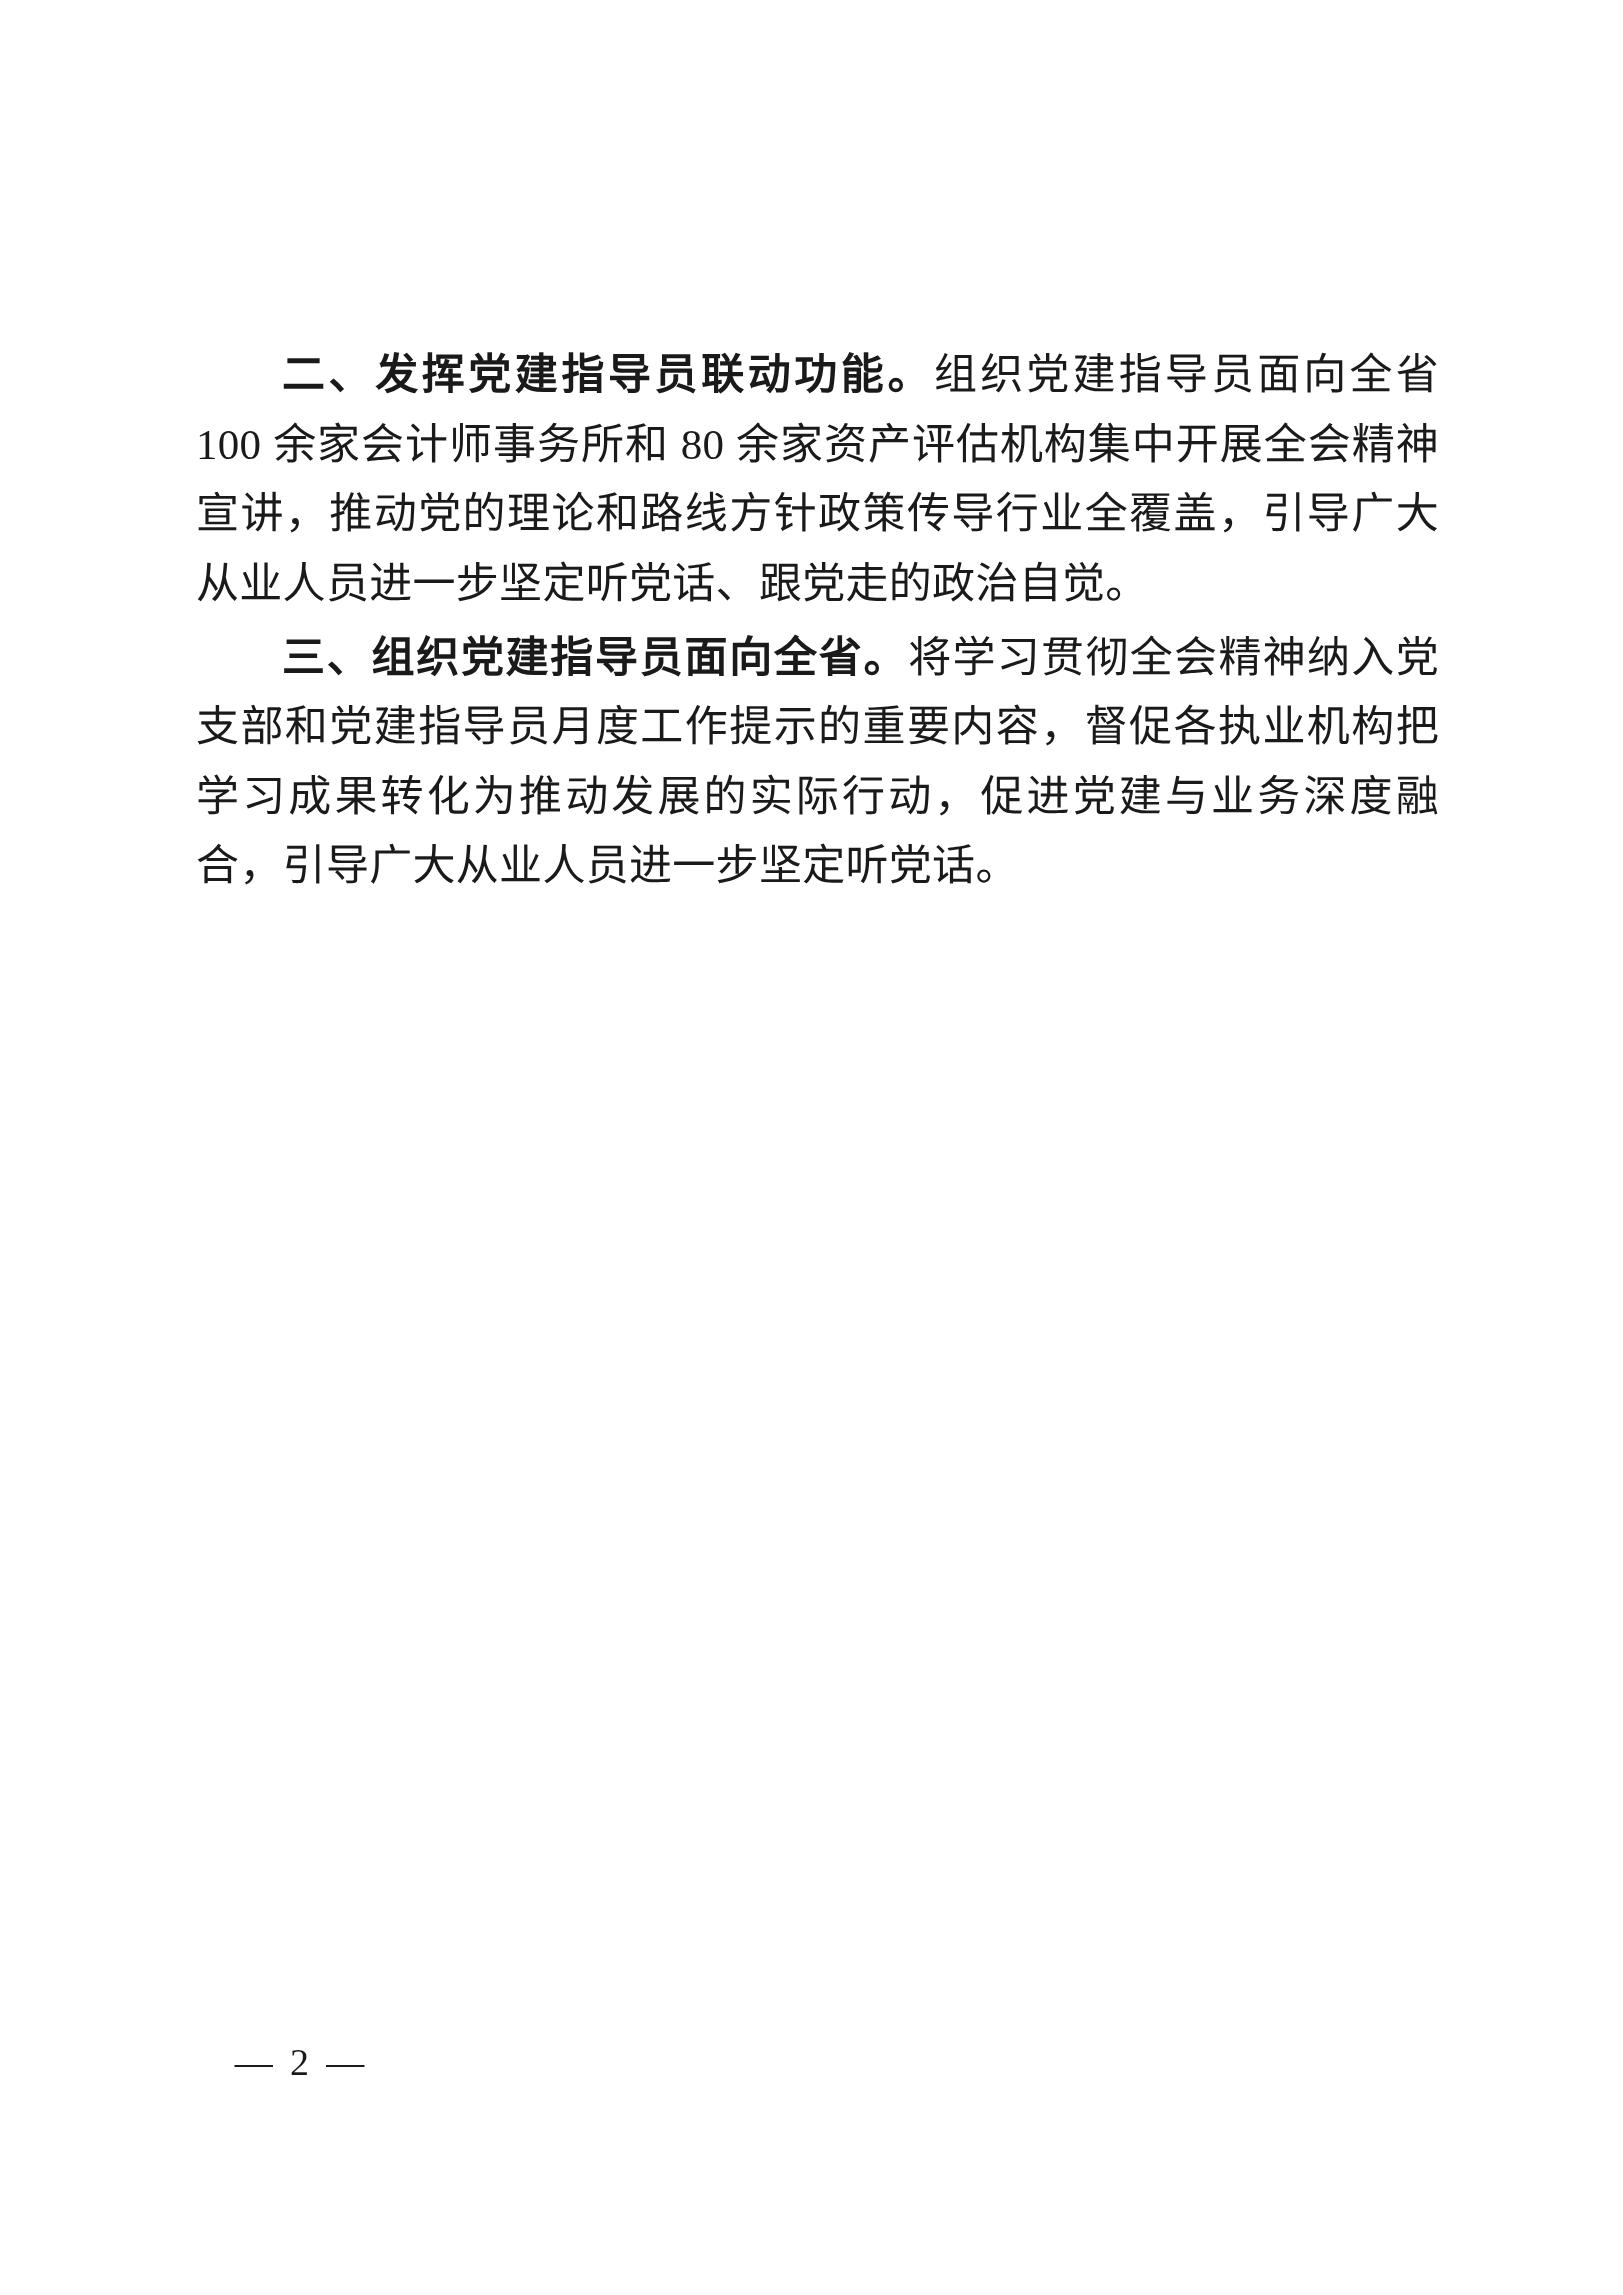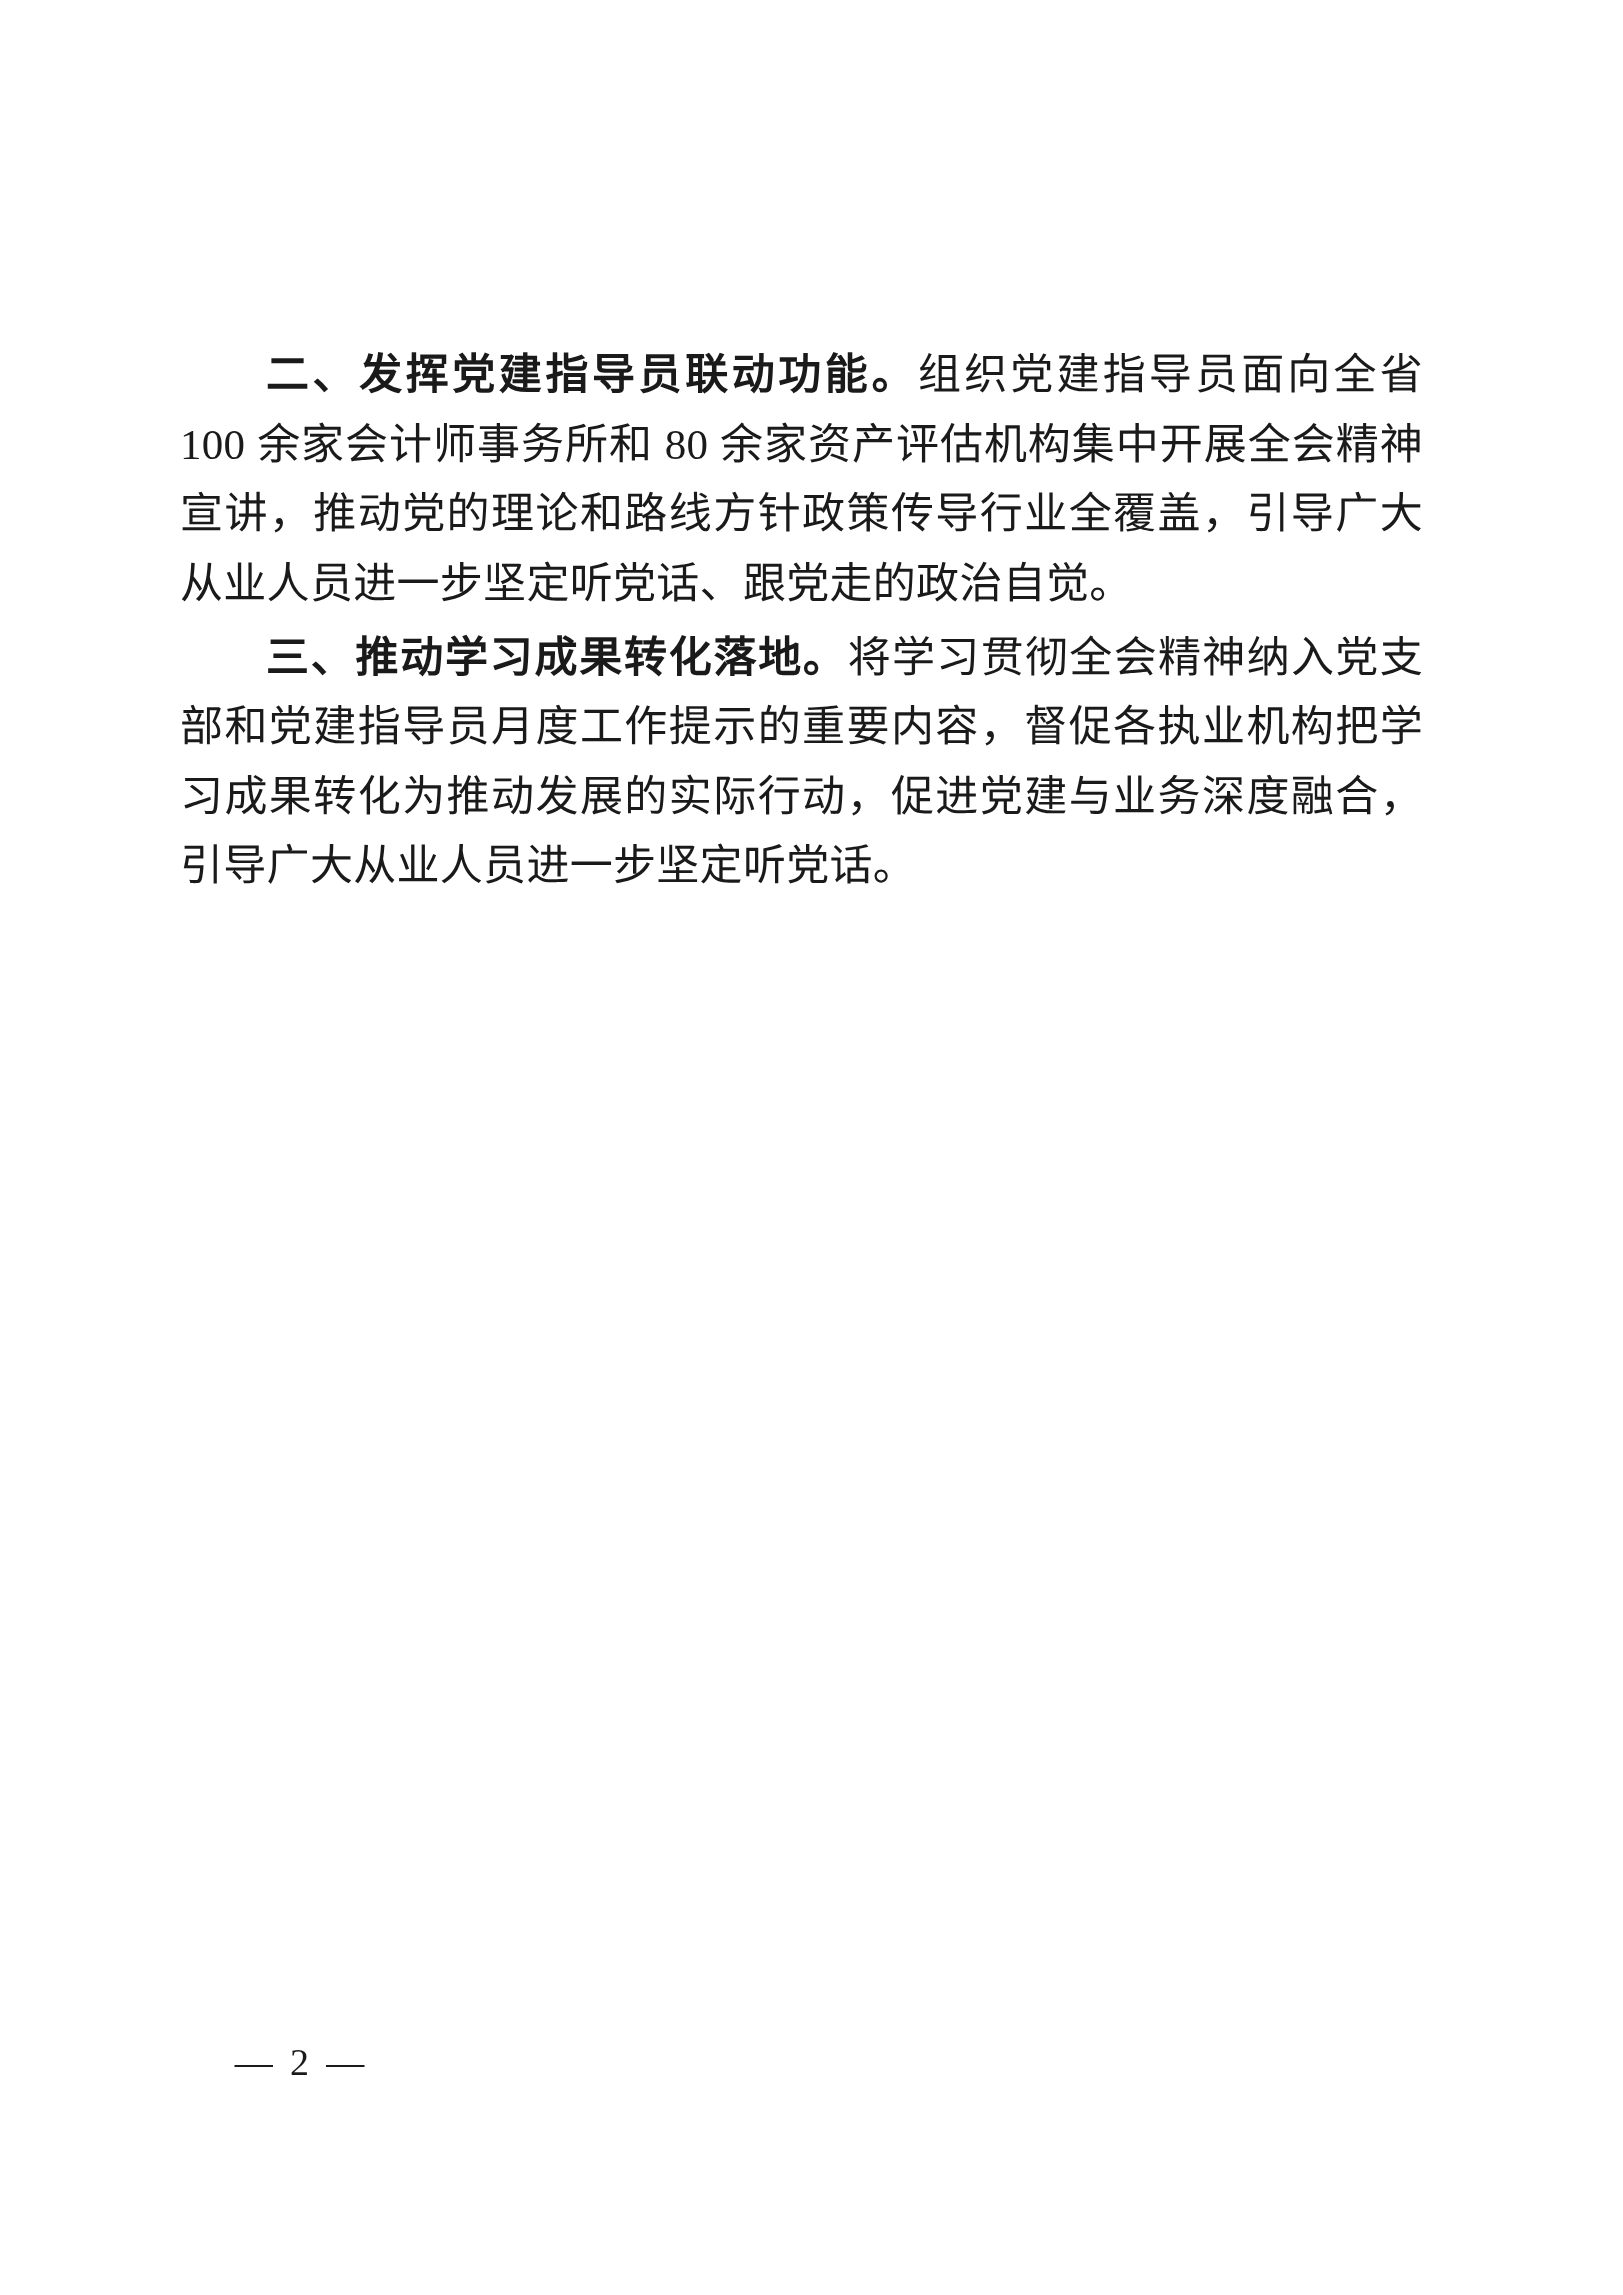--- a/index.html
+++ b/index.html
@@ -15,21 +15,21 @@
   .page {
     position: relative;
     width: 1623px;
     height: 2295px;
     background: #ffffff;
     box-sizing: border-box;
     overflow: hidden;
   }
   .content {
     position: absolute;
-    left: 180px;
+    left: 196px;
     top: 340px;
     width: 1243px;
   }
   .para {
     font-size: 43px;
     line-height: 1.62;
     text-align: justify;
     text-justify: inter-ideograph;
     text-indent: 2em;
     margin: 0 0 3.9px 0;
@@ -62,21 +62,21 @@
 
 <div class="page">
 
   <div class="content">
 
     <p class="para">
       <span class="lead">二、发挥党建指导员联动功能。</span><span>组织党建指导员面向全省 100 余家会计师事务所和 80 余家资产评估机构集中开展全会精神宣讲，推动党的理论和路线方针政策传导行业全覆盖，引导广大从业人员进一步坚定听党话、跟党走的政治自觉。</span>
     </p>
 
     <p class="para">
-      <span class="lead">三、推动学习成果转化落地。</span><span>将学习贯彻全会精神纳入党支部和党建指导员月度工作提示的重要内容，督促各执业机构把学习成果转化为推动发展的实际行动，促进党建与业务深度融合，引导广大从业人员进一步坚定听党话。</span>
+      <span class="lead">三、组织党建指导员面向全省。</span><span>将学习贯彻全会精神纳入党支部和党建指导员月度工作提示的重要内容，督促各执业机构把学习成果转化为推动发展的实际行动，促进党建与业务深度融合，引导广大从业人员进一步坚定听党话。</span>
     </p>
 
 
   </div>
 
   <div class="footer">
     <span class="footer-inner">— 2 —</span>
   </div>
 
 </div>

